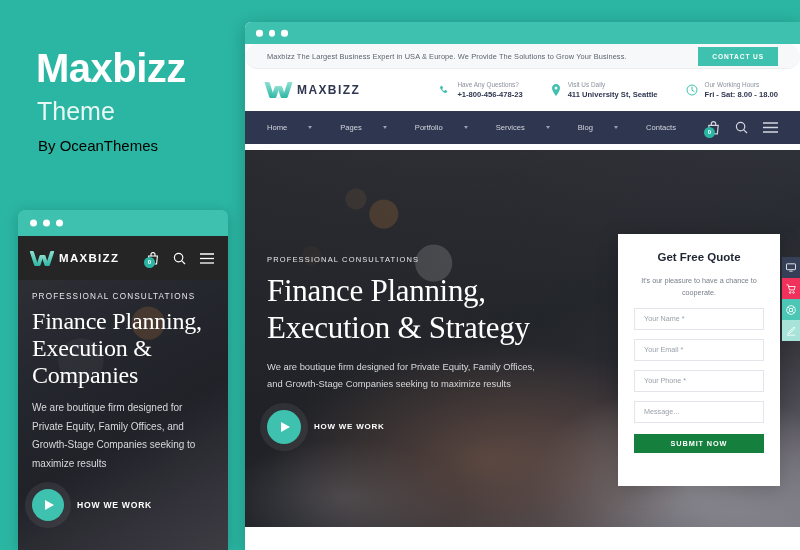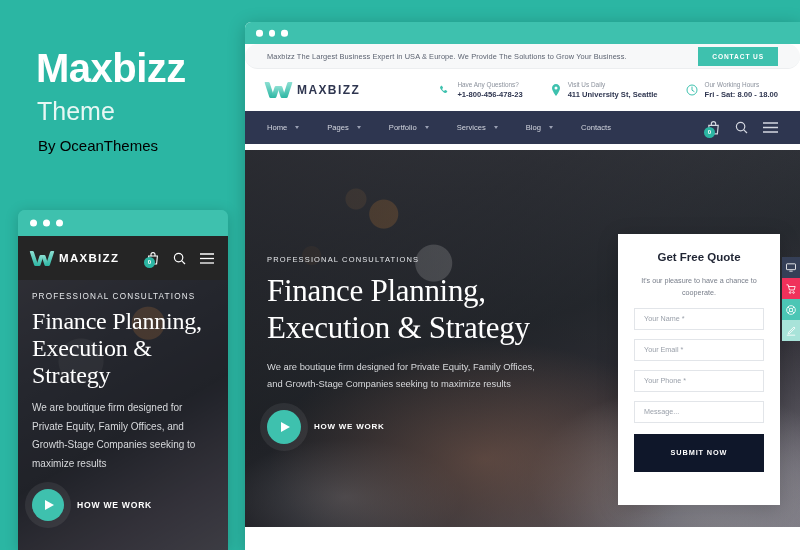--- a/index.html
+++ b/index.html
@@ -143,21 +143,21 @@
   .info-label { font-size:6.4px; color:#8b919c; display:block; margin-bottom:2px; }
   .info-value { font-size:7.6px; color:#2f3650; font-weight:bold; display:block; }
 
   
   #nav {
     height:33px; background:#2e3650; display:flex; align-items:center;
     padding:0 22px;
   }
   .nav-item {
     color:#d4d7e0; font-size:7.6px; margin-right:28px; display:flex;
-    align-items:center; gap:8px; cursor:pointer;
+    align-items:center; gap:21px; cursor:pointer;
   }
   .chev { width:0;height:0;border-left:2.6px solid transparent;border-right:2.6px solid transparent;border-top:3.2px solid #9aa0b3; }
   #nav-icons { margin-left:auto; display:flex; align-items:center; gap:15px; }
 
   
   #hero { position:absolute; left:0; top:128px; right:0; height:377px; overflow:hidden; }
   #hero-photo {
     position:absolute; inset:0;
     background:
       radial-gradient(circle at 25% 17%, rgba(224,150,80,.55) 0 14px, rgba(224,150,80,0) 15px),
@@ -185,22 +185,22 @@
   }
   #quote-title { text-align:center; font-size:11.5px; font-weight:bold; color:#1f2433; }
   #quote-sub { text-align:center; font-size:7.2px; color:#777d89; line-height:1.65; margin-top:12px; padding:0 5px; }
   .q-input {
     display:block; width:100%; height:22px; margin-top:9px;
     border:1px solid #e2e5e9; background:#fff; font-size:7.2px;
     color:#6f7580; padding:0 9px; font-family:inherit; outline:none;
   }
   .q-input::placeholder { color:#9aa0aa; }
   #quote-submit {
-    display:block; width:100%; height:38px; margin-top:11px; border:none;
-    background:#0f172a; color:#fff; font-size:7.3px; font-weight:bold;
+    display:block; width:100%; height:19px; margin-top:11px; border:none;
+    background:#15803d; color:#fff; font-size:7.3px; font-weight:bold;
     letter-spacing:.9px; cursor:pointer; font-family:inherit;
   }
 
   
   #side-buttons {
     position:absolute; right:0; top:235px; width:18px; z-index:9;
     display:flex; flex-direction:column;
   }
   .side-btn {
     height:21px; display:flex; align-items:center; justify-content:center;
@@ -267,21 +267,21 @@
     </div>
 
     <div id="mobile-hero">
       <div class="bokeh-bg"></div>
       <div class="bokeh-overlay"></div>
       <div id="mobile-hero-content">
         <div class="eyebrow">PROFESSIONAL CONSULTATIONS</div>
         <div class="hero-h1">
           <div>Finance Planning,</div>
           <div>Execution &amp;</div>
-          <div>Strategy</div>
+          <div>Companies</div>
         </div>
         <div class="hero-p">We are boutique firm designed for Private Equity, Family Offices, and Growth-Stage Companies seeking to maximize results</div>
         <div class="how-row">
           <span class="play-btn">
               <span class="tri"></span>
             </span>
           <span class="how-label">HOW WE WORK</span>
         </div>
       </div>
     </div>

